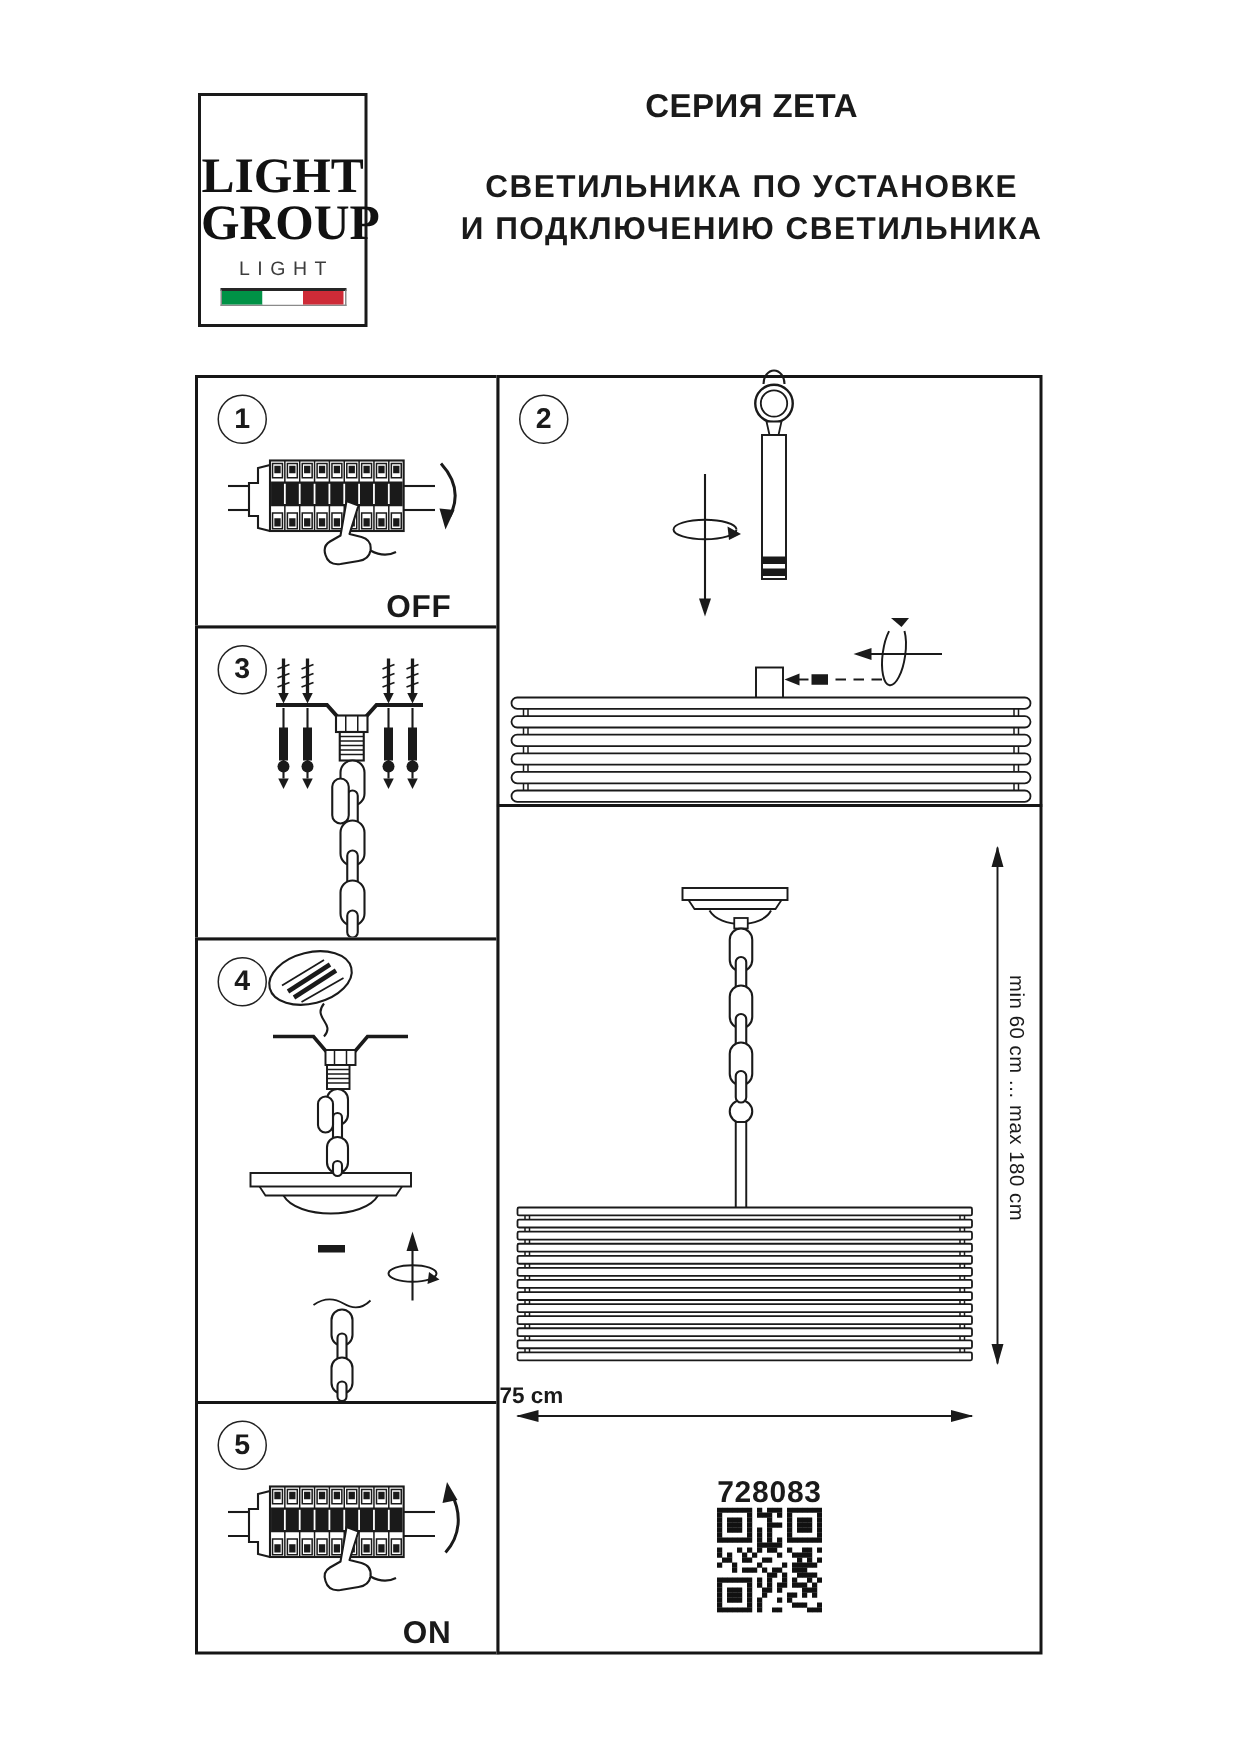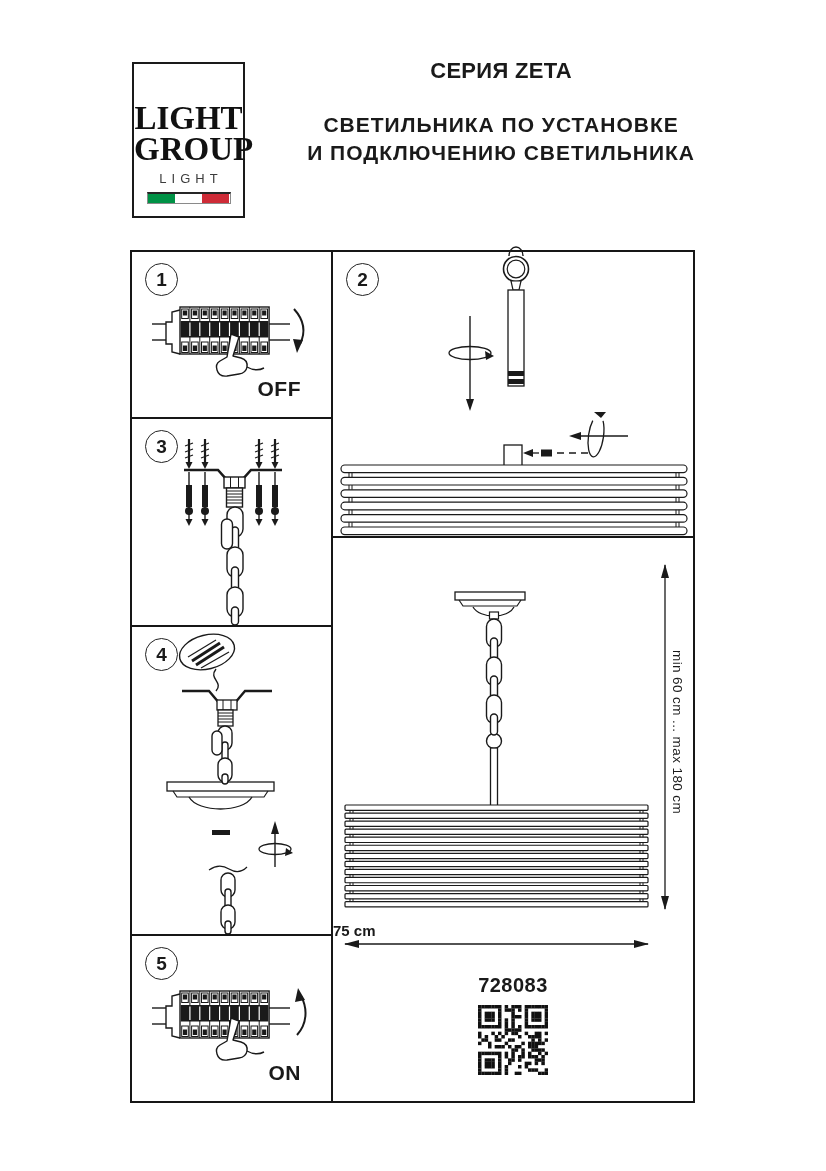--- a/index.html
+++ b/index.html
@@ -27,28 +27,28 @@
   #p3{left:0;top:167px;width:203px;height:210px;}
   #p4{left:0;top:375px;width:203px;height:311px;}
   #p5{left:0;top:684px;width:203px;height:169px;}
   #p2{left:201px;top:0;width:364px;height:288px;}
   #p6{left:201px;top:286px;width:364px;height:567px;}
 
   .num{position:absolute;left:13px;top:11px;width:31px;height:31px;border:1.8px solid #222;
        border-radius:50%;display:flex;align-items:center;justify-content:center;
        font-size:19px;font-weight:bold;background:#fff;z-index:3;}
   .illus{position:absolute;left:0;top:0;overflow:visible;}
-  .switch-label{position:absolute;right:30px;bottom:16px;font-size:21px;font-weight:bold;letter-spacing:0.5px;}
+  .switch-label{position:absolute;right:30px;bottom:0;font-size:21px;font-weight:bold;letter-spacing:0.5px;}
 
   
   .vdim-label{position:absolute;left:337px;top:112px;height:185px;writing-mode:vertical-rl;
               font-size:13.5px;letter-spacing:0.4px;white-space:nowrap;}
   .hdim-label{position:absolute;left:0;top:384px;width:330px;
               font-size:15px;font-weight:600;}
-  .article{position:absolute;left:0;top:436px;width:360px;text-align:center;
+  .article{position:absolute;left:0;top:446px;width:360px;text-align:center;
            font-size:20px;font-weight:bold;letter-spacing:0.5px;}
   #qr{position:absolute;left:145px;top:467px;}
 </style>
 </head>
 <body>
 
 <div class="page">
 
   <div class="logo-box">
     <div class="logo-word">LIGHT</div>

